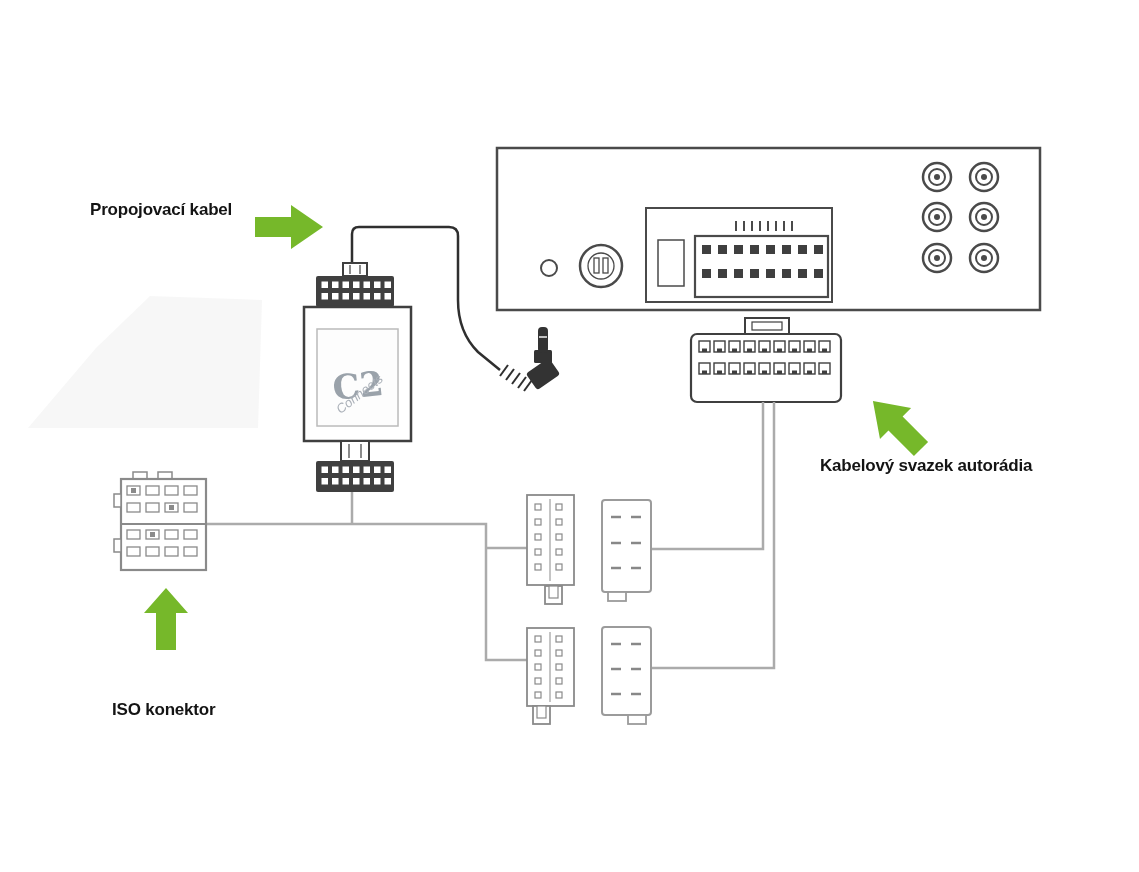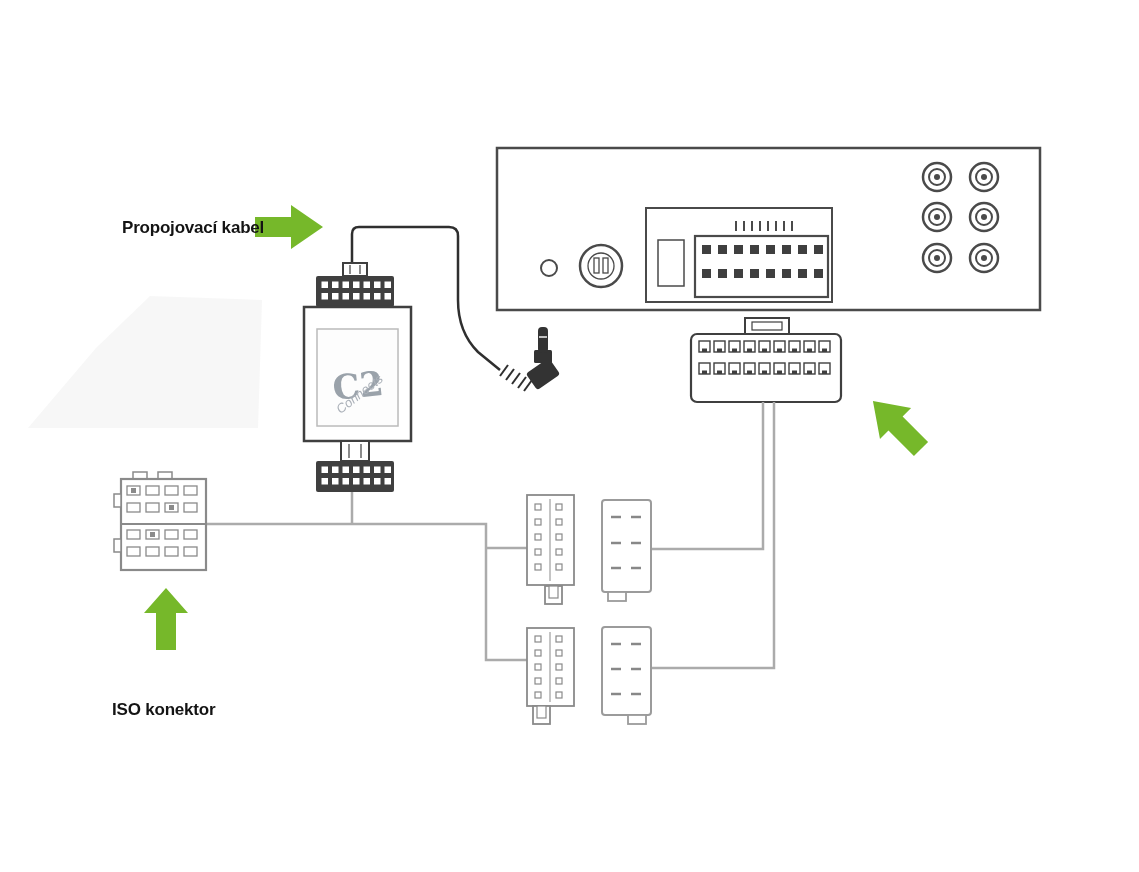--- a/index.html
+++ b/index.html
@@ -1,21 +1,21 @@
 <!DOCTYPE html>
 <html><head>
 <meta charset="utf-8">
 <style>
   html,body{margin:0;padding:0;background:#fff;}
   .canvas{position:relative;width:1139px;height:872px;background:#ffffff;overflow:hidden;
           font-family:"Liberation Sans",sans-serif;}
   .canvas svg{position:absolute;left:0;top:0;}
   .label{position:absolute;font-weight:700;font-size:17px;color:#141414;letter-spacing:-0.2px;
          white-space:nowrap;}
-  .label-cable{left:90px;top:218px;margin-left:32px;}
+  .label-cable{left:90px;top:200px;}
   .label-harness{left:820px;top:456px;}
   .label-iso{left:112px;top:700px;}
 </style>
 </head>
 <body>
 
 <div class="canvas">
 
 <svg width="1139" height="872" viewBox="0 0 1139 872">
   <defs>
@@ -304,15 +304,16 @@
   </g>
 
   <polygon points="255,217 291,217 291,205 323,227 291,249 291,237 255,237" fill="#76b82a"></polygon>
   <polygon points="156,650 156,613 144,613 166,588 188,613 176,613 176,650" fill="#76b82a"></polygon>
   <g transform="translate(921,449) rotate(-135)">
     <polygon points="0,-10 36,-10 36,-22 68,0 36,22 36,10 0,10" fill="#76b82a"></polygon>
   </g>
 </svg>
 
   <div class="label label-cable">Propojovací kabel</div>
+  <div class="label label-harness">Kabelový svazek autorádia</div>
   <div class="label label-iso">ISO konektor</div>
 
 </div>
 
 </body></html>

